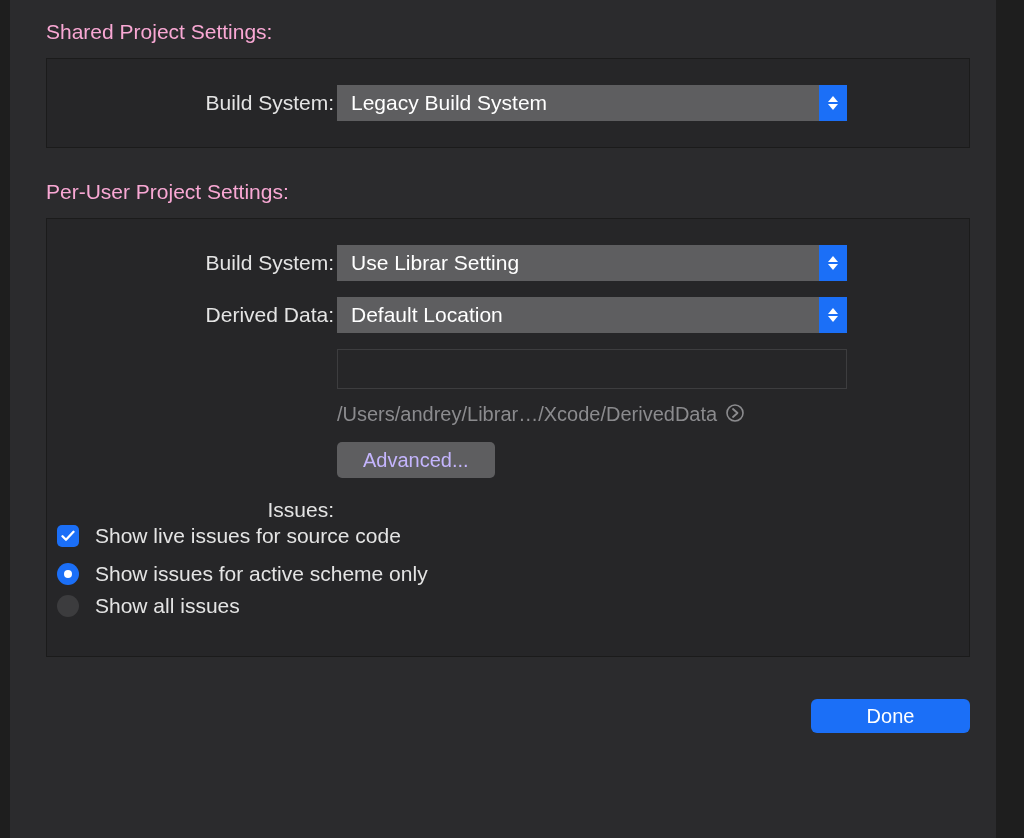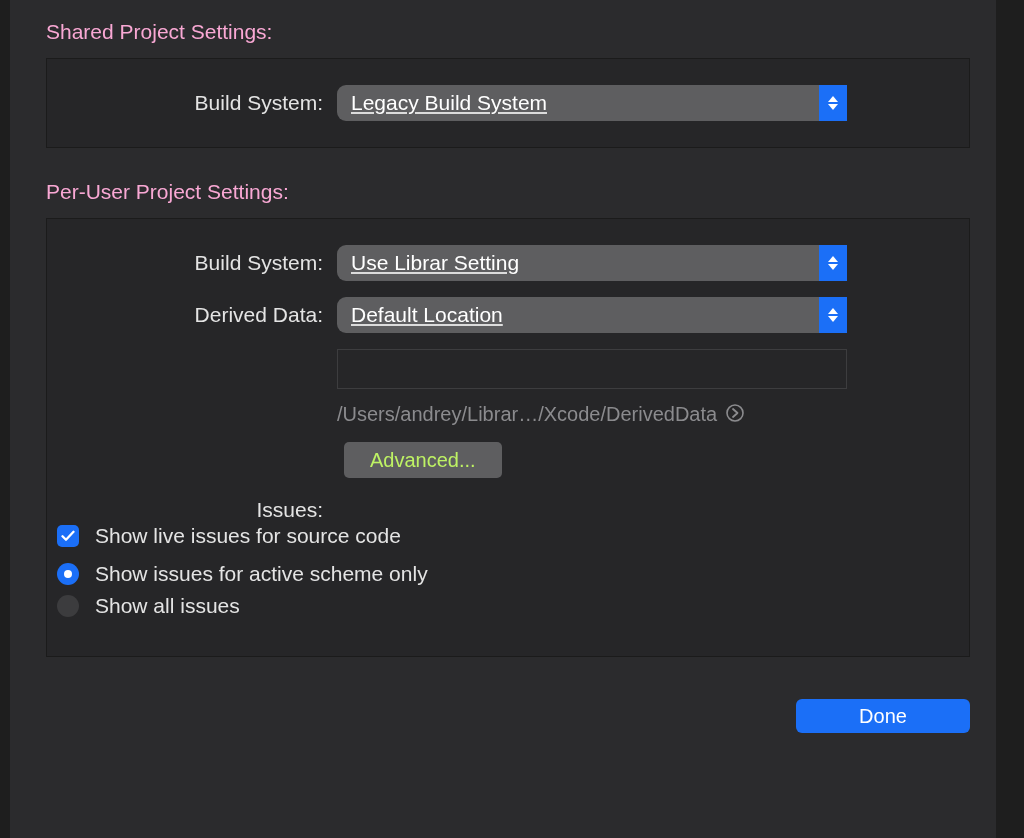--- a/index.html
+++ b/index.html
@@ -37,41 +37,40 @@
     }
     .row {
       display: flex;
       align-items: center;
       margin-bottom: 16px;
     }
     .row:last-child { margin-bottom: 0; }
     .label-col {
       width: 280px;
       text-align: right;
-      padding-right: 14px;
+      padding-right: 3px;
       font-size: 21px;
       color: #e4e4e4;
       flex-shrink: 0;
     }
     .field-col {
       flex: 1;
       min-width: 0;
     }
     
     .popup {
       position: relative;
       display: flex;
       align-items: center;
       height: 36px;
       background: #5e5e60;
-      border-radius: 9px;
+      border-radius: 0;
       width: 510px;
       max-width: 100%;
       cursor: default;
-      text-decoration: underline;
     }
     .popup-text {
       padding-left: 14px;
       font-size: 21px;
       color: #ffffff;
       line-height: 36px;
       white-space: nowrap;
       overflow: hidden;
     }
     .popup-caret {
@@ -112,25 +111,24 @@
       margin-bottom: 14px;
     }
     
     .btn {
       display: inline-flex;
       align-items: center;
       justify-content: center;
       height: 36px;
       padding: 0 26px;
       background: #5e5e60;
-      color: #bef264;
+      color: #c4b5fd;
       font-size: 20px;
       border-radius: 5px;
       cursor: default;
-      margin-left: 7px;
     }
     
     .check-row {
       display: flex;
       align-items: center;
       gap: 16px;
       font-size: 21px;
       color: #e4e4e4;
       margin-bottom: 8px;
     }
@@ -166,21 +164,21 @@
     .done-row {
       display: flex;
       justify-content: flex-end;
       padding: 10px 26px 0 0;
     }
     .primary-btn {
       display: inline-flex;
       align-items: center;
       justify-content: center;
       height: 34px;
-      width: 174px;
+      width: 159px;
       background: #1b6ff7;
       color: #ffffff;
       font-size: 20px;
       border-radius: 6px;
       cursor: default;
     }
     
     .gap-top { margin-top: 20px; flex-direction: column; }
     .issues-row { align-items: flex-start; }
     .issues-content { padding-top: 2px; }

